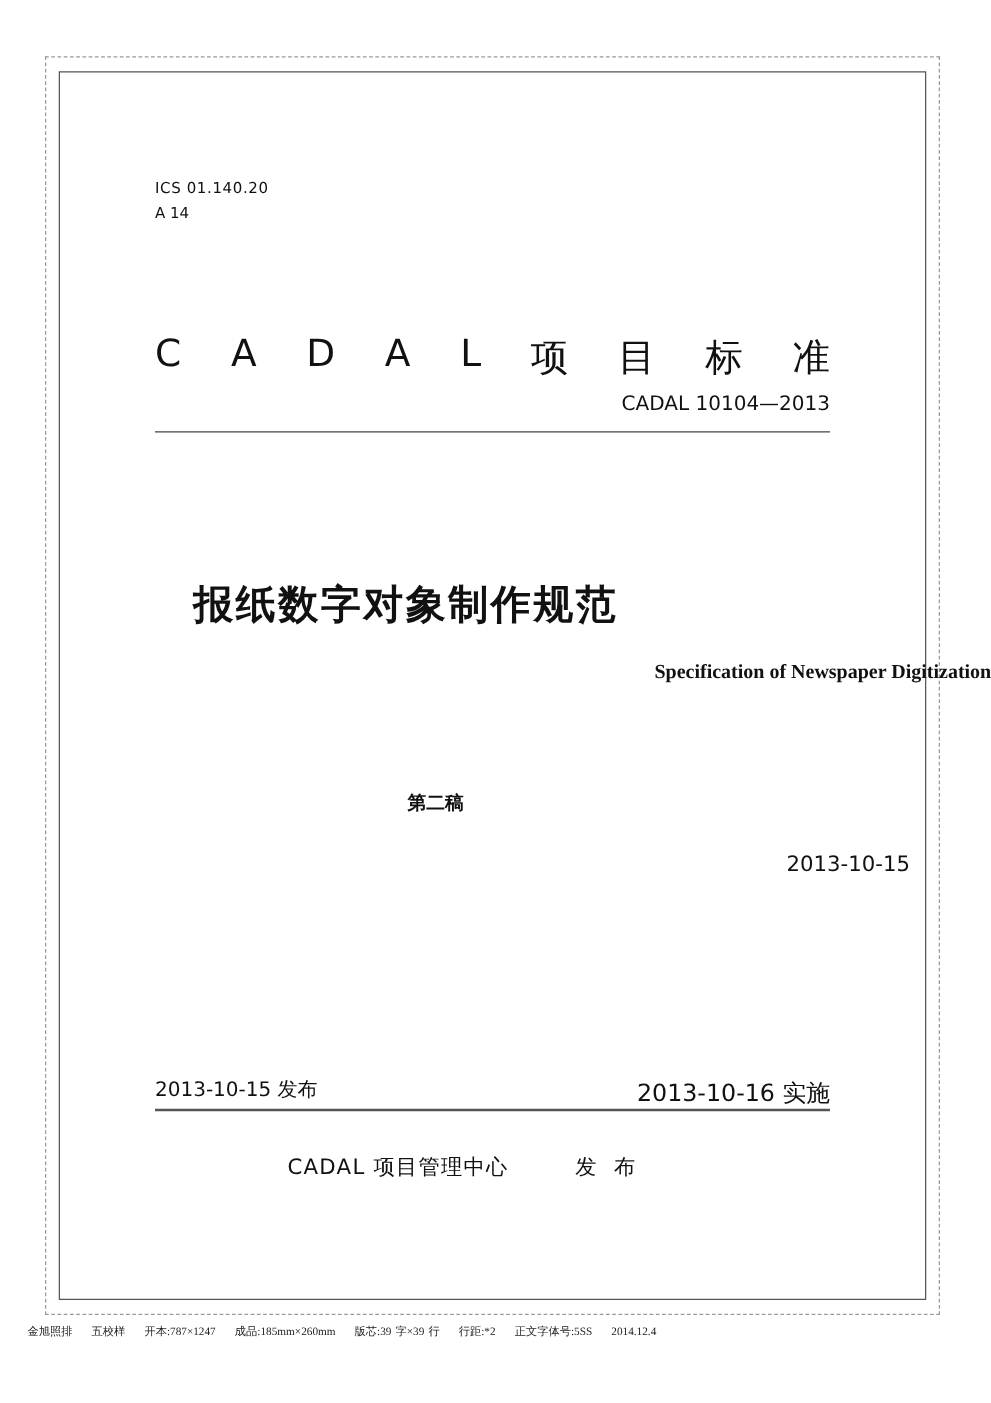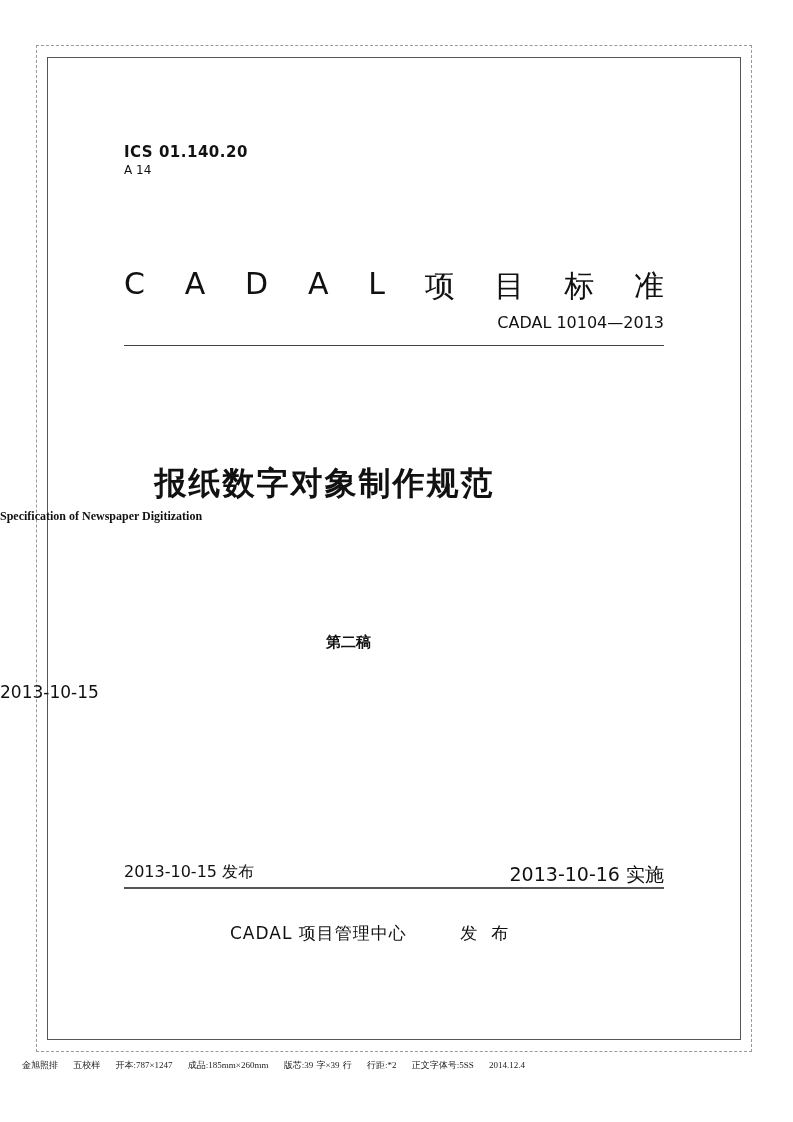--- a/index.html
+++ b/index.html
@@ -3,32 +3,32 @@
 <meta charset="utf-8">
 <style>
   html, body { margin:0; padding:0; }
   body { width:793px; height:1122px; background:#ffffff; position:relative; overflow:hidden;
          font-family:"DejaVu Sans", sans-serif; color:#111; }
   .outer-frame { position:absolute; left:36px; top:45px; width:716px; height:1007px;
          border:1px dashed #9a9a9a; box-sizing:border-box; }
   .inner-frame { position:absolute; left:47px; top:57px; width:694px; height:983px;
          border:1.5px solid #555; box-sizing:border-box; }
   .abs { position:absolute; white-space:nowrap; }
-  .ics { left:124px; top:143px; font-size:15px; letter-spacing:0.5px;font-weight:bold; }
+  .ics { left:124px; top:143px; font-size:12px; letter-spacing:0.5px; }
   .cls { left:124px; top:163px; font-size:12px; }
   .std-title { left:124px; top:266px; width:540px; display:flex; justify-content:space-between;
          font-size:30px; font-family:"DejaVu Sans", sans-serif; }
   .std-title span { display:inline-block; }
   .std-code { right:129px; top:313px; font-size:16px;margin-left:41px; }
   .rule1 { left:124px; top:345px; width:540px; height:1px; background:#444; }
   .zh-title { left:0; width:649px; top:462px; text-align:center; font-size:32px; letter-spacing:2px; font-weight:bold; }
-  .en-title { left:0; width:793px; top:509px; text-align:left; font-size:12px; font-weight:bold;
+  .en-title { left:0; width:793px; top:529px; text-align:right; font-size:16px; font-weight:bold;
          font-family:"Liberation Serif", serif; }
   .draft { left:0; width:697px; top:633px; text-align:center; font-size:15px; font-weight:bold; }
-  .draft-date { left:0; width:704px; top:682px; text-align:left; font-size:17px; }
+  .draft-date { left:0; width:704px; top:682px; text-align:right; font-size:17px;padding-left:24px; }
   .pub-date { left:124px; top:862px; font-size:16px; }
   .impl-date { right:129px; top:862px; font-size:19px; }
   .rule2 { left:124px; top:887px; width:540px; height:1.5px; background:#555; }
   .publisher { left:230px; top:922px; font-size:17px; }
   .publisher .org { letter-spacing:1px; }
   .publisher .act { margin-left:48px; letter-spacing:14px;margin-top:12px; }
   .footer { left:22px; top:1059px; font-size:9px; font-family:"Liberation Serif", serif; color:#222; word-spacing:1px; }
   .footer span { margin-right:12px; }
 </style>
 </head>

